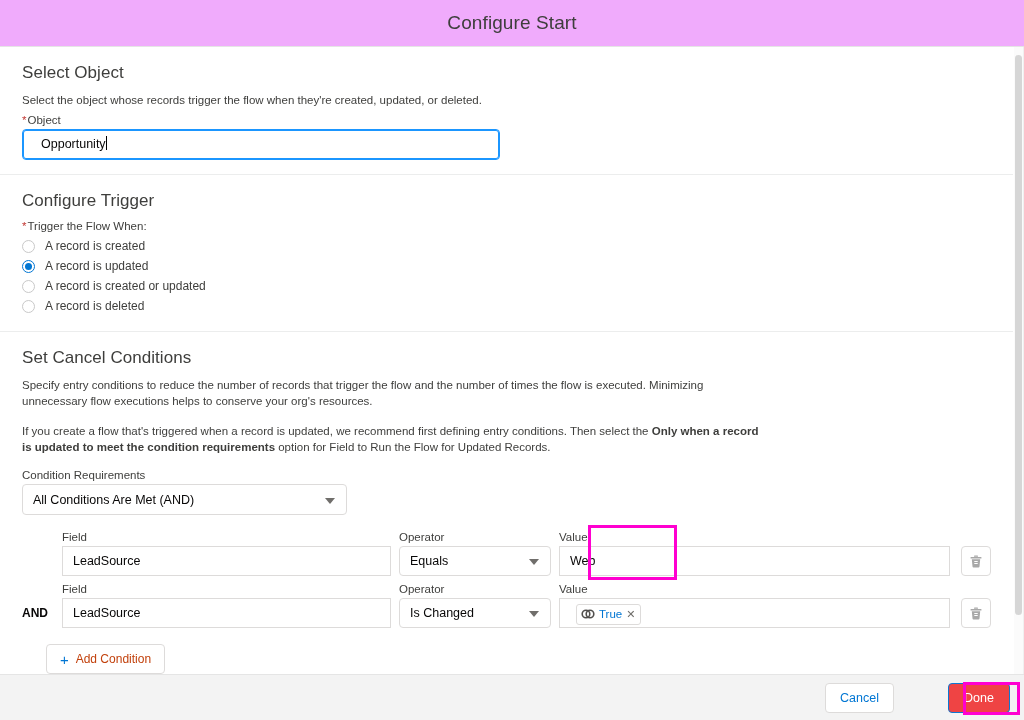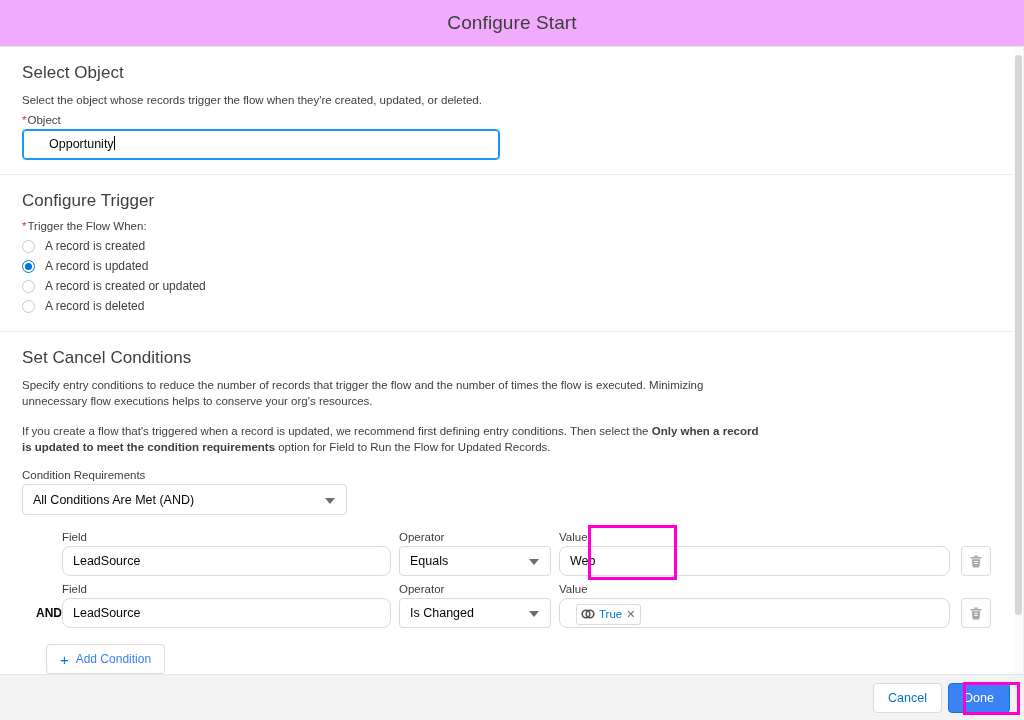--- a/index.html
+++ b/index.html
@@ -100,21 +100,21 @@
     height: 31px;
     border: 1px solid #1b96ff;
     box-shadow: 0 0 0 1px #1b96ff inset;
     border-radius: 4px;
     position: relative;
   }
   .object-input .val {
     font-size: 12.5px;
     color: #080707;
     line-height: 29px;
-    padding-left: 26px;
+    padding-left: 18px;
     display: inline-block;
   }
   .caret {
     display: inline-block;
     width: 1px;
     height: 14px;
     background: #000;
     vertical-align: -2px;
     margin-left: 0px;
   }
@@ -191,37 +191,37 @@
     margin-bottom: 7px;
     position: relative;
   }
   .and-label {
     width: 40px;
     flex: 0 0 40px;
     font-size: 12px;
     font-weight: 700;
     color: #080707;
     padding-bottom: 8px;
-    text-align: right;
+    text-align: left;
   }
   .col-field { width: 329px; flex: 0 0 329px; margin-right: 8px; }
   .col-operator { width: 152px; flex: 0 0 152px; margin-right: 8px; }
   .col-value { flex: 1 1 auto; margin-right: 11px; }
   .col-delete { width: 30px; flex: 0 0 30px; padding-bottom: 0; }
 
   .col-label {
     font-size: 11.5px;
     color: #3e3e3c;
     margin-bottom: 3px;
     display: block;
   }
   .ro-input {
     height: 30px;
     border: 1px solid #dddbda;
-    border-radius: 8px;
+    border-radius: 0;
     background: #fff;
     font-size: 12.5px;
     color: #080707;
     padding: 0 10px;
     line-height: 28px;
     overflow: hidden;
     white-space: nowrap;
   }
   .ro-select {
     height: 30px;
@@ -289,21 +289,21 @@
     cursor: pointer;
   }
   .add-cond-btn .plus {
     color: #0176d3;
     font-size: 15px;
     line-height: 1;
     font-weight: 400;
   }
   .add-cond-btn .lbl {
     font-size: 12px;
-    color: #3b82f6;
+    color: #c2410c;
   }
 
   
   .modal-footer {
     flex: 0 0 46px;
     height: 46px;
     background: #f3f3f3;
     border-top: 1px solid #e5e5e5;
     display: flex;
     align-items: center;
@@ -322,23 +322,24 @@
     justify-content: center;
     padding: 0 14px;
     cursor: pointer;
   }
   .btn-neutral {
     background: #fff;
     border: 1px solid #dddbda;
     color: #0176d3;
   }
   .btn-brand {
-    background: #3b82f6;
+    background: #ef4444;
     border: 1px solid #0d77d1;
     color: #ffffff;
+    margin-left: 48px;
   }
 
   
   .hl {
     position: absolute;
     border: 3px solid #ff00d0;
     pointer-events: none;
     z-index: 40;
   }
   #hl-value { left: 588px; top: 525px; width: 89px; height: 55px; }

